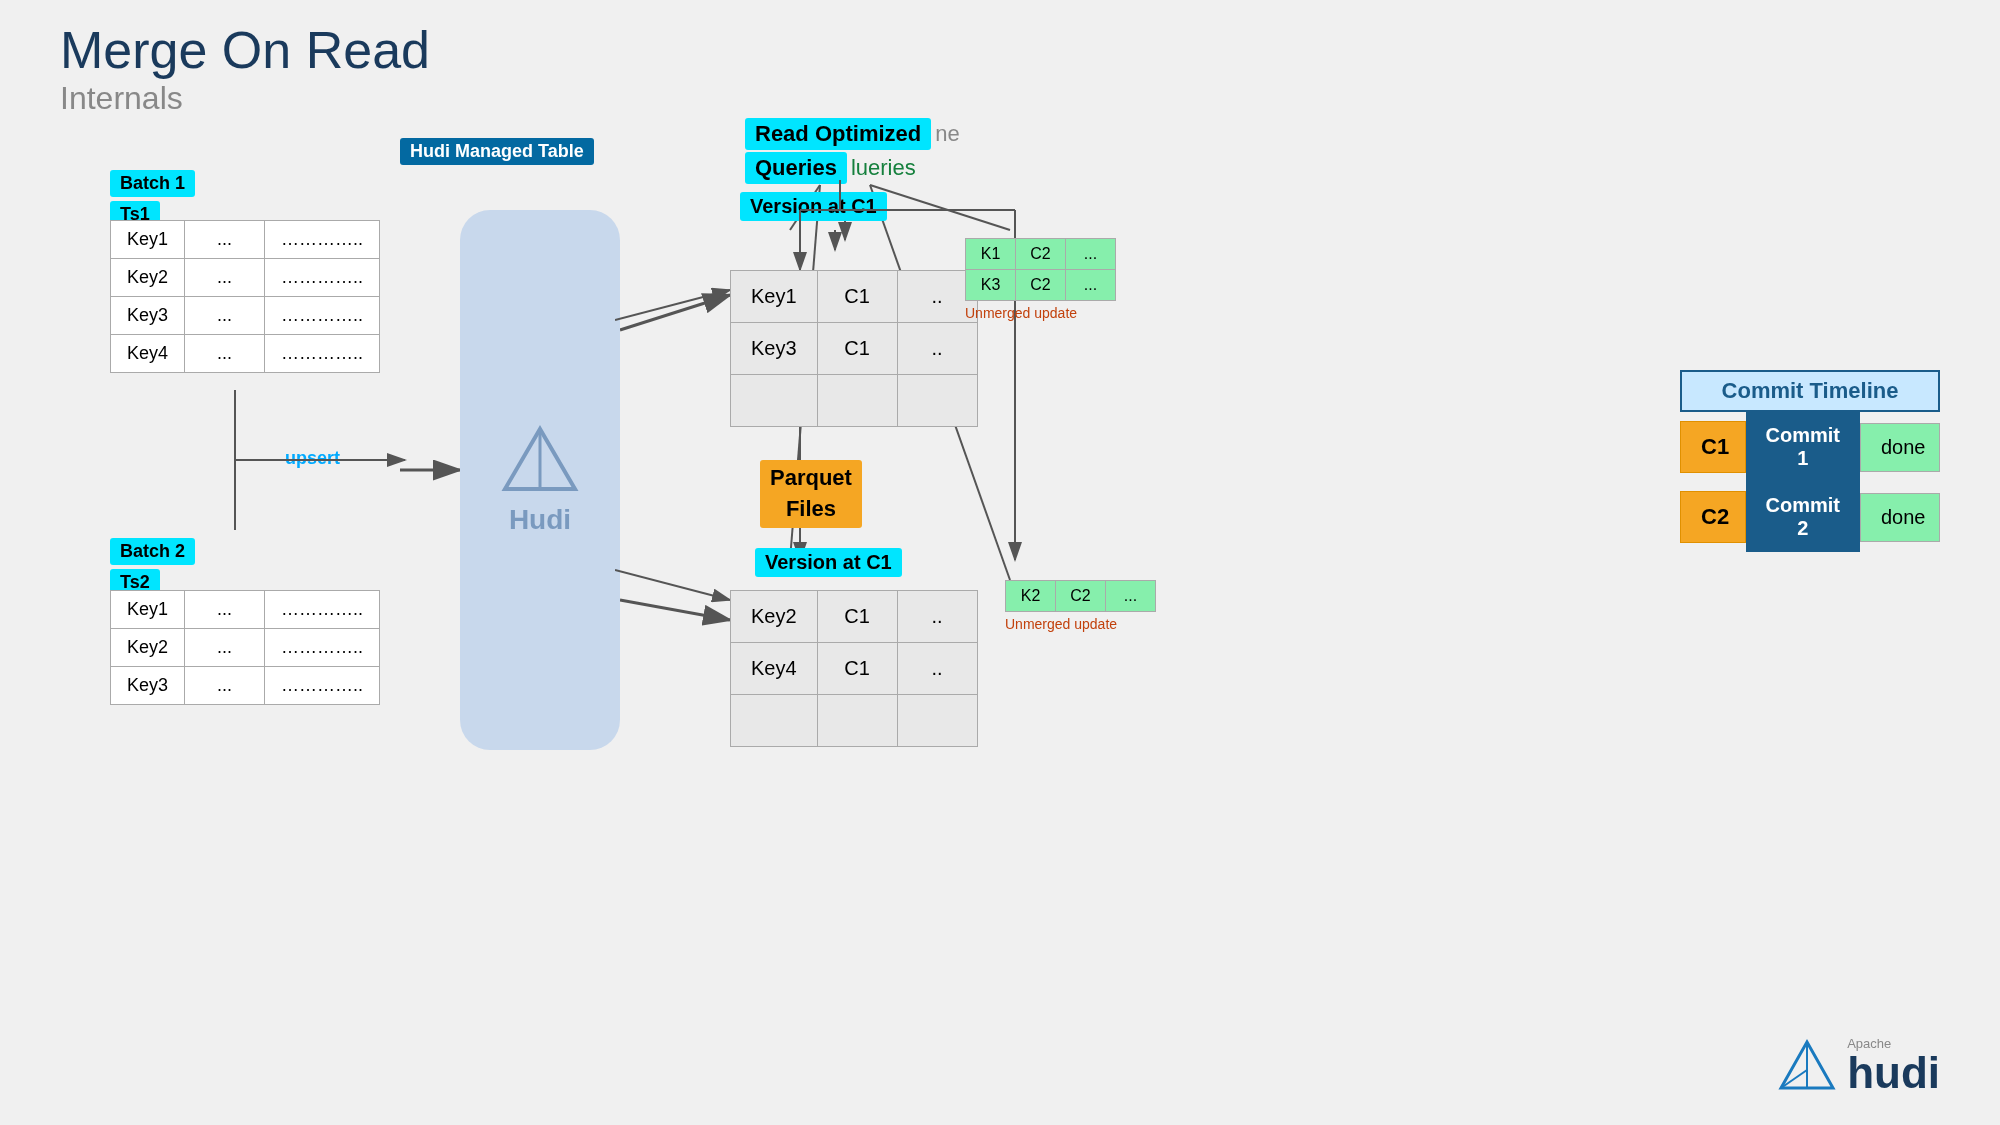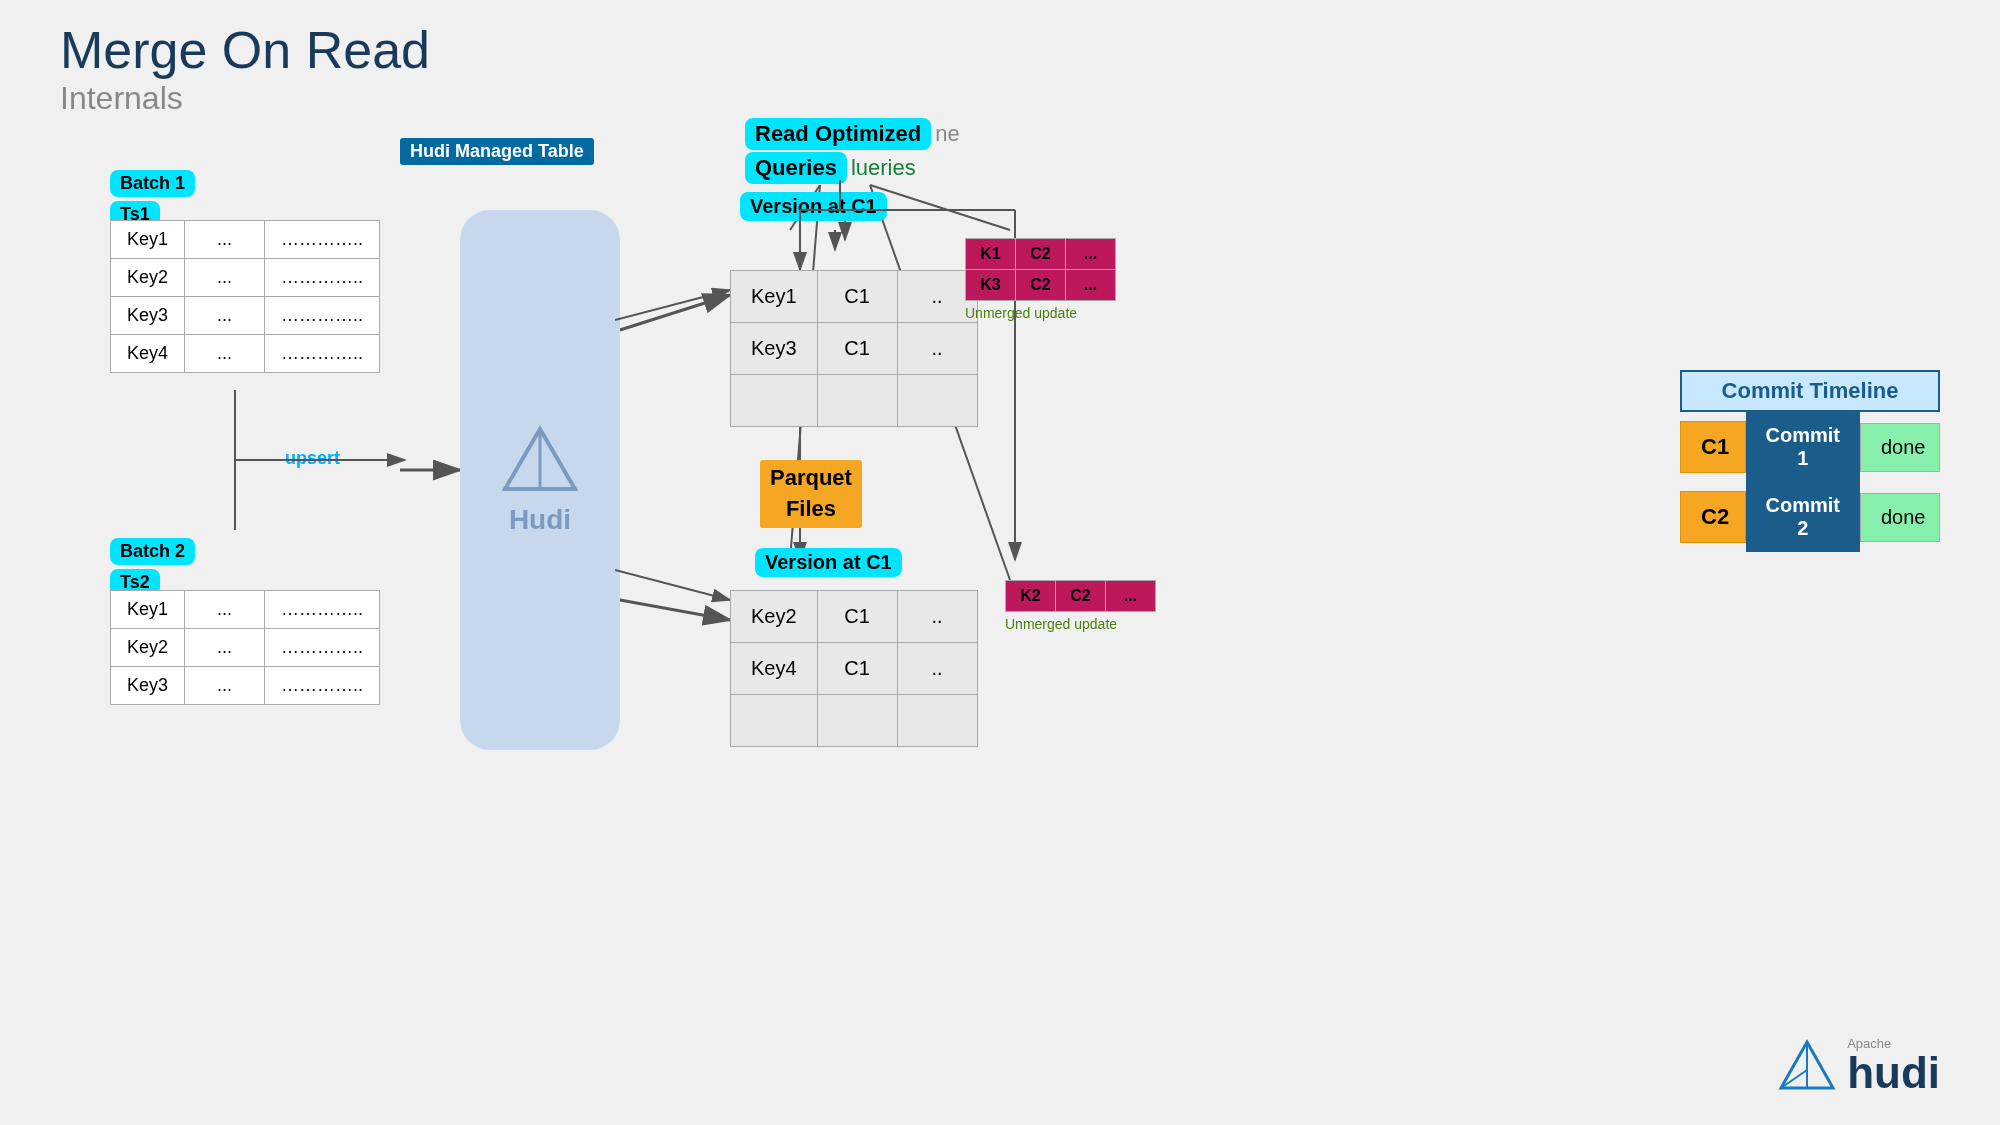--- a/index.html
+++ b/index.html
@@ -29,21 +29,21 @@
       font-weight: 300;
     }
 
     
     .cyan-label {
       background: #00e5ff;
       color: #000;
       font-weight: bold;
       font-size: 18px;
       padding: 3px 10px;
-      border-radius: 8px;
+      border-radius: 3px;
       display: inline-block;
     }
 
     
     .orange-label {
       background: #f5a623;
       color: #000;
       font-weight: bold;
       font-size: 18px;
       padding: 3px 10px;
@@ -122,22 +122,21 @@
       min-width: 80px;
       text-align: center;
     }
     .version-table td:first-child {
       min-width: 80px;
     }
 
     
     .small-table {
       border-collapse: collapse;
-      background: #be185d;
-      font-weight: bold;
+      background: #86efac;
     }
     .small-table td {
       border: 1px solid #aaa;
       padding: 6px 12px;
       font-size: 16px;
       min-width: 50px;
       text-align: center;
     }
 
     
@@ -195,21 +194,21 @@
       position: absolute;
       bottom: 30px;
       right: 60px;
       display: flex;
       align-items: center;
       gap: 10px;
     }
 
     .unmerged-text {
       font-size: 14px;
-      color: #4d7c0f;
+      color: #c2410c;
       margin-top: 4px;
     }
 
     .upsert-label {
       color: #00aaff;
       font-size: 18px;
       font-weight: bold;
     }
   </style>
 </head>

